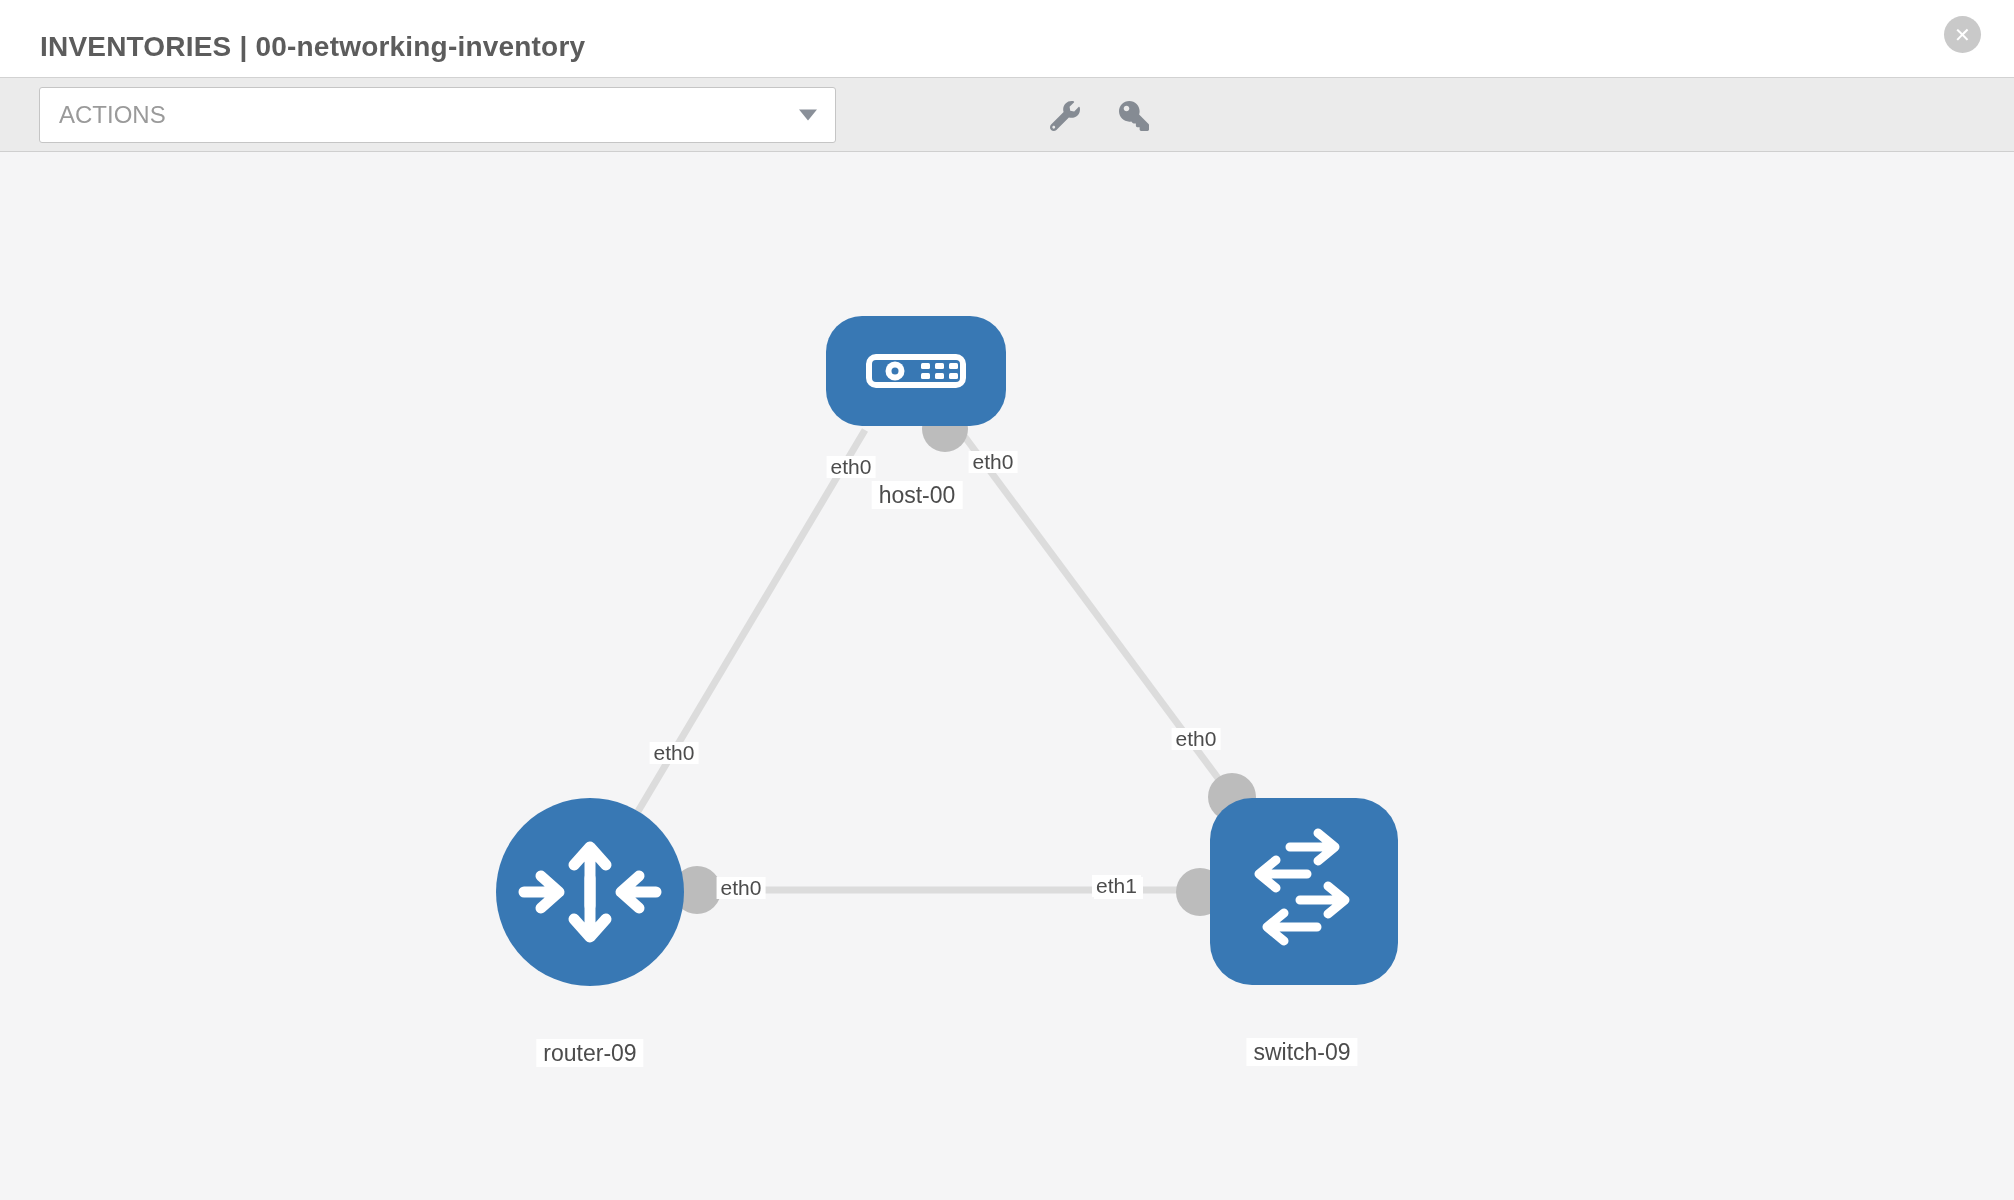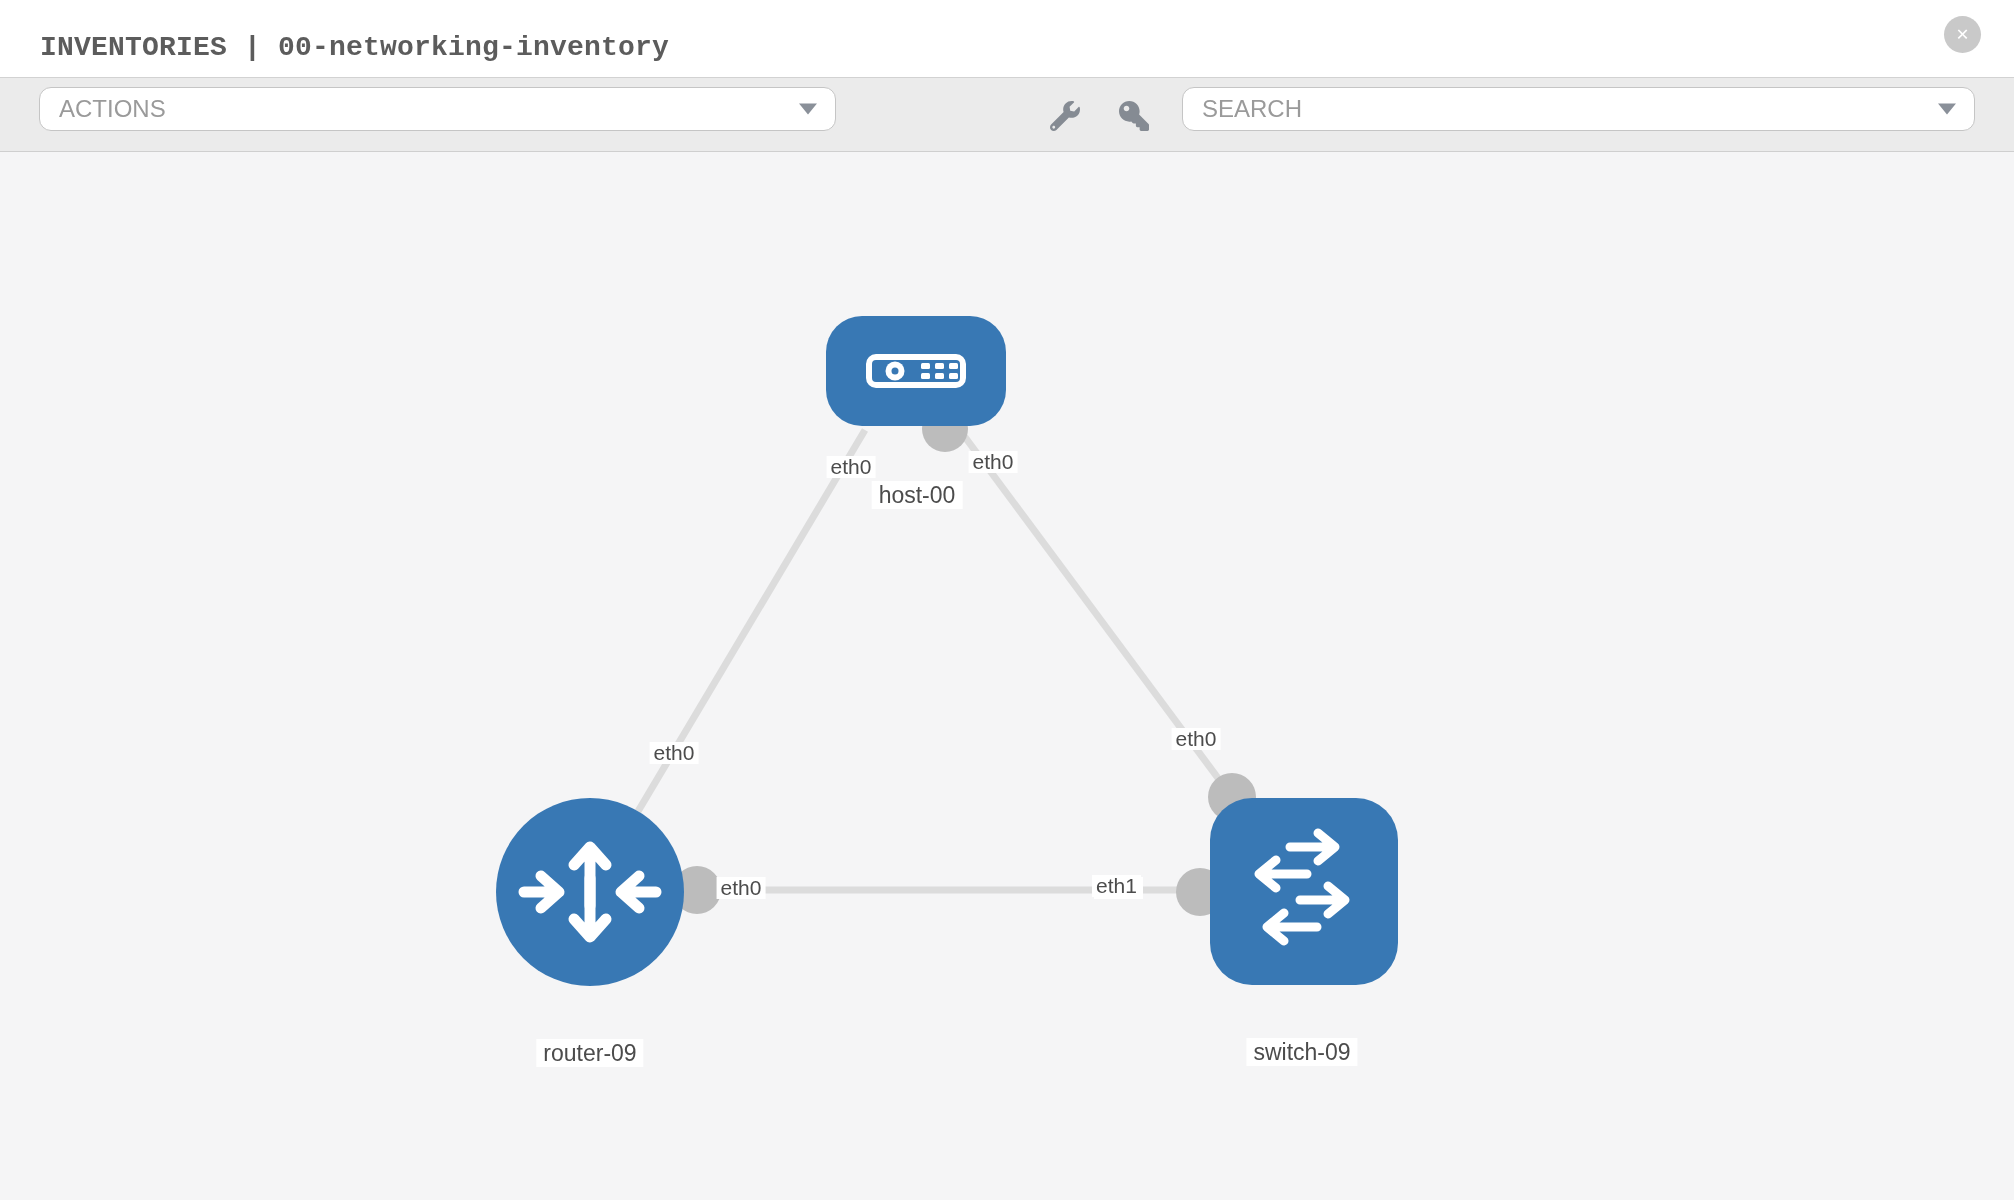--- a/index.html
+++ b/index.html
@@ -1,31 +1,31 @@
 <!DOCTYPE html>
 <html><head>
 <meta charset="utf-8">
 <style>
   html,body{margin:0;padding:0;}
   body{
     width:2014px;height:1200px;position:relative;overflow:hidden;
     font-family:"Liberation Sans","DejaVu Sans",sans-serif;background:#ffffff;
   }
   
-  .app-header{position:absolute;top:0;left:0;width:2014px;height:94px;background:#fff;font-family:Liberation Mono, monospace;}
+  .app-header{position:absolute;top:0;left:0;width:2014px;height:94px;background:#fff;}
   .app-title{position:absolute;left:40px;top:50%;transform:translateY(-50%);
     font-size:28px;font-weight:bold;color:#5c5c5c;letter-spacing:.2px;white-space:nowrap;}
   .close-btn{position:absolute;right:33px;top:16px;width:37px;height:37px;border-radius:50%;
     background:#c9c9c9;color:#fff;display:flex;align-items:center;justify-content:center;
     font-size:20px;font-weight:bold;cursor:pointer;line-height:1;}
   
   .toolbar{position:absolute;top:77px;left:0;width:2014px;height:75px;background:#ebebeb;
     border-top:1px solid #d2d2d2;border-bottom:1px solid #cfcfcf;box-sizing:border-box;}
-  .select-box{position:absolute;top:9px;height:44px;background:#fff;border:1px solid #c5c5c5;
-    border-radius:12px;box-sizing:border-box;display:flex;align-items:center;
+  .select-box{position:absolute;top:9px;height:56px;background:#fff;border:1px solid #c5c5c5;
+    border-radius:3px;box-sizing:border-box;display:flex;align-items:center;
     padding:0 44px 0 19px;font-size:24px;color:#9a9a9a;cursor:pointer;}
   .select-actions{left:39px;width:797px;}
   .select-search{left:1182px;width:793px;}
   .caret{position:absolute;right:18px;top:50%;transform:translateY(-50%);width:0;height:0;
     border-left:9px solid transparent;border-right:9px solid transparent;
     border-top:11px solid #8a9099;}
   .tool-icons{position:absolute;left:1049px;top:0;height:75px;display:flex;align-items:center;gap:37px;}
   .tool-btn{width:32px;height:32px;display:flex;align-items:center;justify-content:center;cursor:pointer;}
   
   .canvas{position:absolute;top:152px;left:0;width:2014px;height:1048px;background:#f5f5f6;}
@@ -58,24 +58,20 @@
         <path fill="#858b93" d="M507.73 109.1c-2.24-9.03-13.54-12.09-20.12-5.51l-74.36 74.36-67.88-11.31-11.31-67.88 74.36-74.36c6.62-6.62 3.43-17.9-5.66-20.16-47.38-11.74-99.55.91-136.58 37.93-39.64 39.64-50.55 97.1-34.05 147.2L18.74 402.76c-24.99 24.99-24.99 65.51 0 90.5 24.99 24.99 65.51 24.99 90.5 0l213.21-213.21c50.12 16.71 107.47 5.68 147.37-34.22 37.07-37.07 49.7-89.32 37.91-136.73zM64 472c-13.25 0-24-10.75-24-24 0-13.26 10.75-24 24-24s24 10.74 24 24c0 13.25-10.75 24-24 24z"></path>
       </svg>
     </div>
     <div class="tool-btn">
       <svg width="30" height="30" viewBox="0 0 512 512" style="transform:scaleX(-1);">
         <path fill="#858b93" d="M512 176.001C512 273.203 433.202 352 336 352c-11.22 0-22.19-1.062-32.827-3.069l-24.012 27.014A23.999 23.999 0 0 1 261.223 384H224v40c0 13.255-10.745 24-24 24h-40v40c0 13.255-10.745 24-24 24H24c-13.255 0-24-10.745-24-24v-78.059c0-6.365 2.529-12.47 7.029-16.971l161.802-161.802C163.108 213.814 160 195.271 160 176 160 78.798 238.797.001 335.999 0 433.488-.001 512 78.511 512 176.001zM336 128c0 26.51 21.49 48 48 48s48-21.49 48-48-21.49-48-48-48-48 21.49-48 48z"></path>
       </svg>
     </div>
   </div>
 
-  <div class="select-box select-search">
-    <span>SEARCH</span>
-    <span class="caret"></span>
-  </div>
 </div>
 
 <div class="canvas">
   <svg class="topo" width="2014" height="1048" viewBox="0 0 2014 1048">
 
     <g stroke="#dcdcdc" stroke-width="7">
       <line x1="865" y1="278" x2="590" y2="740"></line>
       <line x1="916" y1="219" x2="1232" y2="645"></line>
       <line x1="590" y1="738" x2="1302" y2="738"></line>
     </g>

